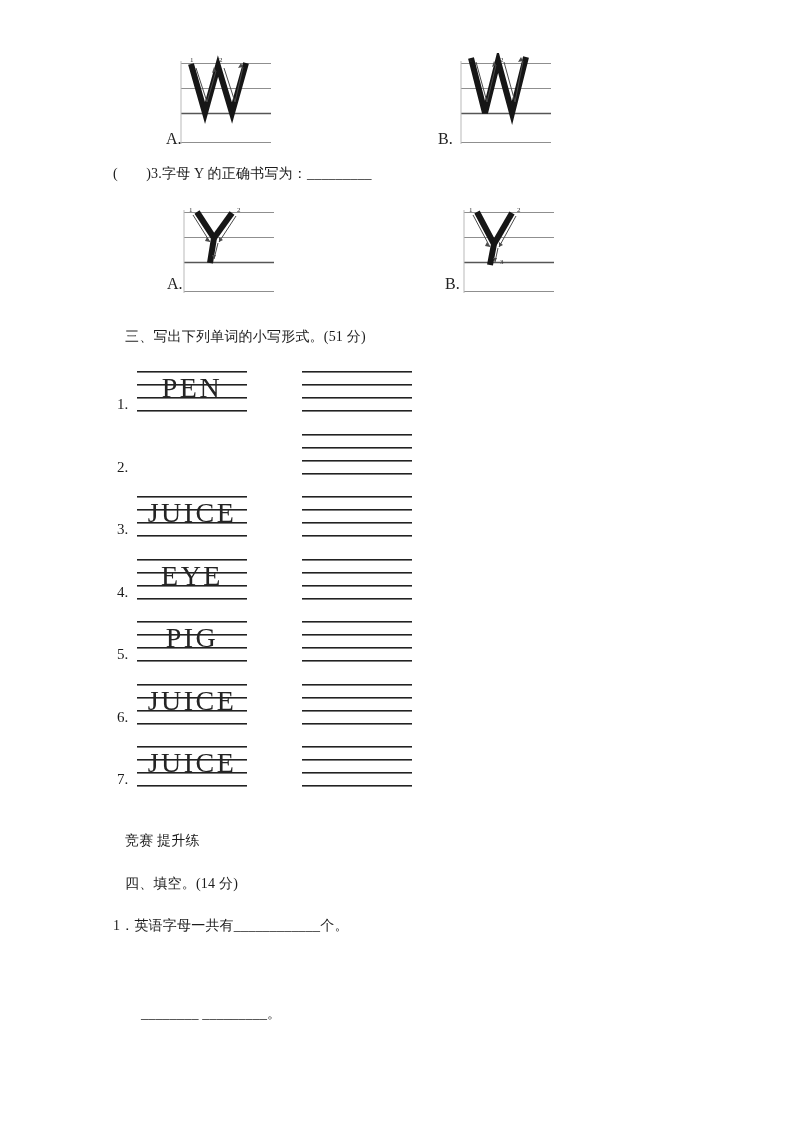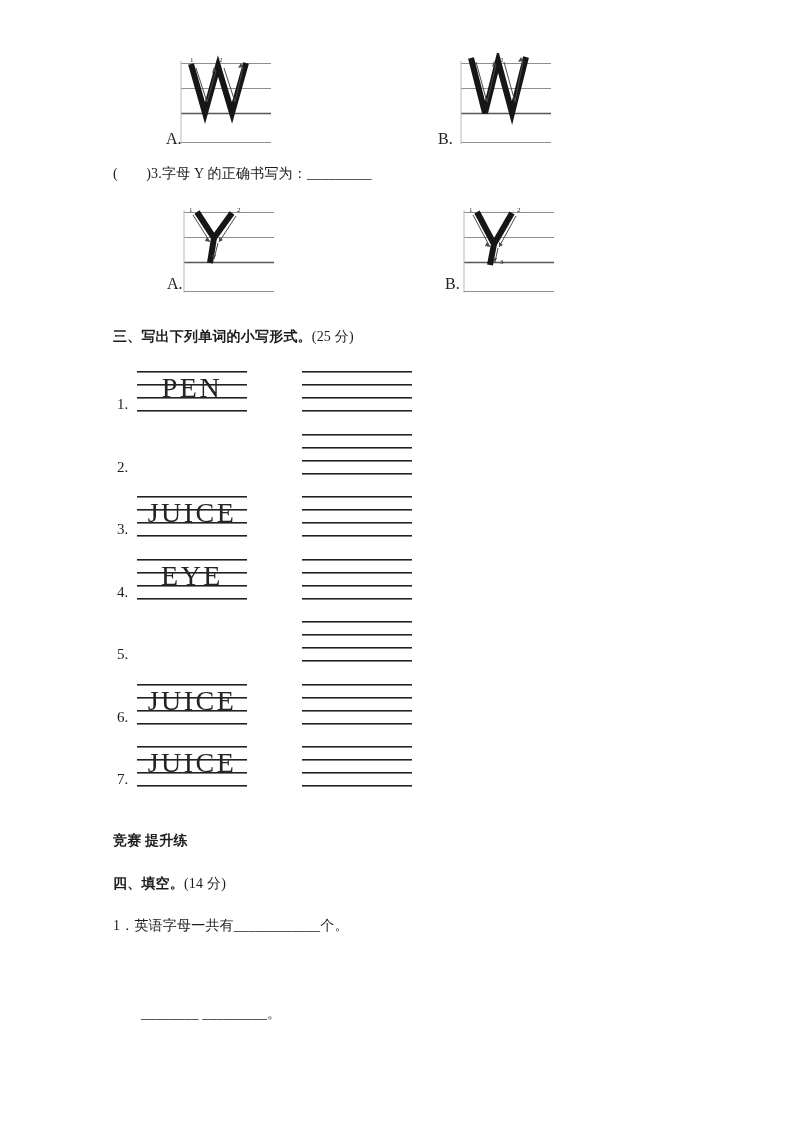--- a/index.html
+++ b/index.html
@@ -1,19 +1,19 @@
 <!DOCTYPE html>
 <html><head>
 <meta charset="utf-8">
 <style>
   html,body{margin:0;padding:0;background:#ffffff;}
   #page{position:relative;width:793px;height:1122px;background:#ffffff;overflow:hidden;
         font-family:"Liberation Serif","DejaVu Serif",serif;color:#1c1c1c;}
   .tline{position:absolute;font-size:14px;line-height:20px;white-space:pre;letter-spacing:0.2px;}
-  .bold{font-weight:700;}
+  .bold{font-weight:400;margin-left:12px;}
   .score{font-weight:400;}
   .lbl{position:absolute;font-size:16px;line-height:16px;color:#222;}
   .cell{position:absolute;width:92px;height:95px;}
   .gl{stroke:#8f8f8f;stroke-width:1;}
   .gl.d{stroke:#565656;stroke-width:1.4;}
   .gl.v{stroke:#b9b9b9;stroke-width:1;}
   .thick{fill:none;stroke:#161616;stroke-width:6;stroke-linejoin:miter;}
   .thin{fill:none;stroke:#4a4a4a;stroke-width:1;}
   .ah{fill:#4a4a4a;stroke:none;}
   .sn{font-family:"Liberation Serif",serif;font-size:7px;fill:#2c2c2c;}
@@ -107,21 +107,21 @@
       <path class="ah" d="M27,45 l-5,-1 l2,-4 z"></path>
       <path class="ah" d="M36,45 l0,-5 l4,3 z"></path>
       <path class="ah" d="M32,60 l-2,-4 l4,0 z"></path>
       <text x="6" y="10" class="sn">1</text>
       <text x="54" y="10" class="sn">2</text>
       <text x="37" y="62" class="sn">3</text>
     </svg>
   </div>
   <span class="lbl" style="left:445px;top:276px">B.</span>
 
-  <div class="tline" style="left:113px;top:327px"><span class="bold">三、写出下列单词的小写形式。</span><span class="score">(25 分)</span></div>
+  <div class="tline" style="left:113px;top:327px"><span class="bold">三、写出下列单词的小写形式。</span><span class="score">(51 分)</span></div>
 
   <div class="wrow" style="top:371px">
     <span class="wnum">1.</span>
     <div class="guide gw">
         <span class="word">PEN</span>
       </div>
     <div class="guide ga"></div>
   </div>
   <div class="wrow" style="top:434px">
     <span class="wnum">2.</span>
@@ -136,20 +136,23 @@
   </div>
   <div class="wrow" style="top:559px">
     <span class="wnum">4.</span>
     <div class="guide gw">
         <span class="word">EYE</span>
       </div>
     <div class="guide ga"></div>
   </div>
   <div class="wrow" style="top:621px">
     <span class="wnum">5.</span>
+    <div class="guide gw">
+        <span class="word">PIG</span>
+      </div>
     <div class="guide ga"></div>
   </div>
   <div class="wrow" style="top:684px">
     <span class="wnum">6.</span>
     <div class="guide gw">
         <span class="word">JUICE</span>
       </div>
     <div class="guide ga"></div>
   </div>
   <div class="wrow" style="top:746px">

